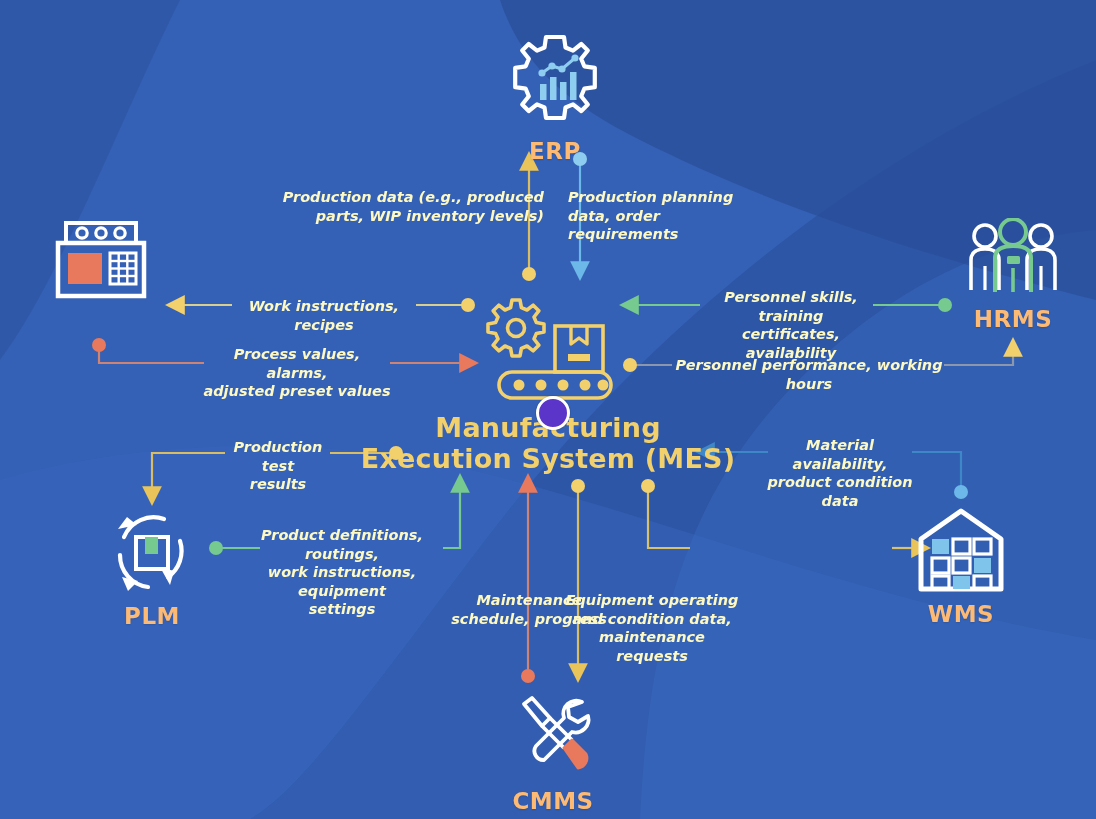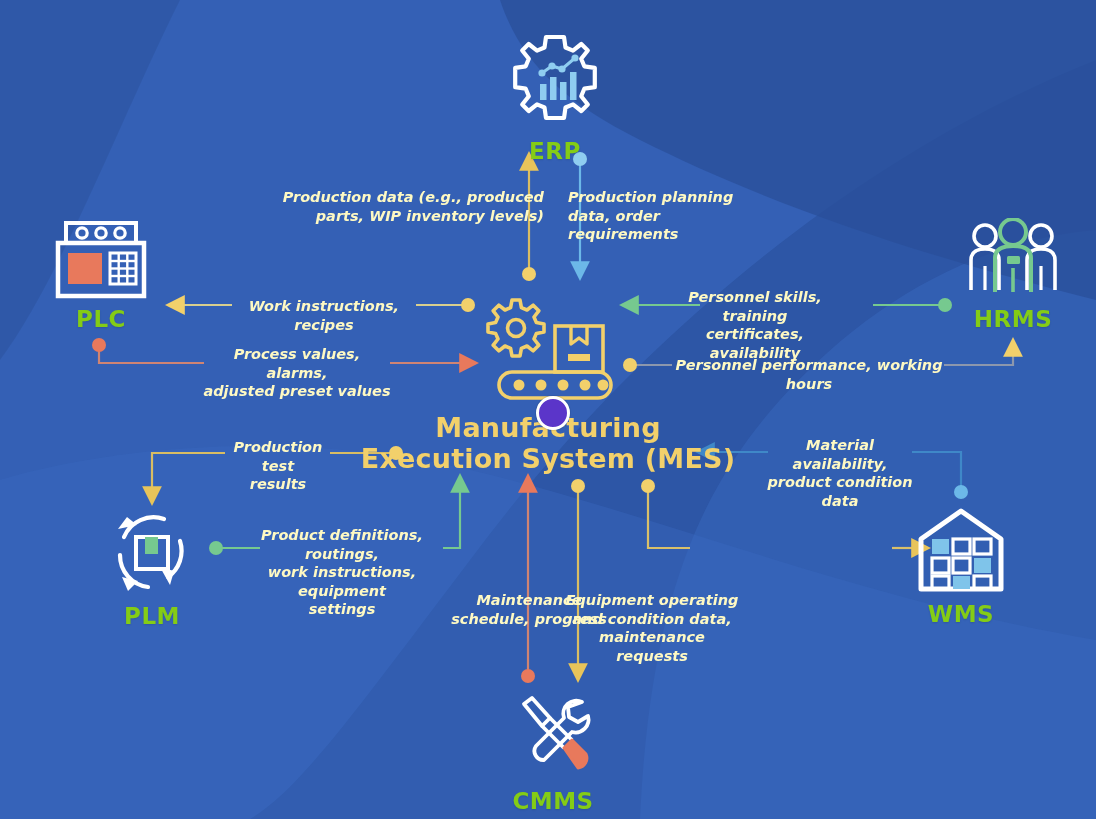--- a/index.html
+++ b/index.html
@@ -20,21 +20,21 @@
   #wires { position: absolute; inset: 0; width: 1096px; height: 819px; }
 
   .node {
     position: absolute;
     text-align: center;
     width: 180px;
   }
   .node .icon { display: block; margin: 0 auto; }
   .node .node-label {
     display: block;
-    color: #84cc16;
+    color: #fdba74;
     font-weight: bold;
     font-size: 23px;
     letter-spacing: 0.5px;
     margin-top: 4px;
     text-shadow: 0 1px 2px rgba(0,0,0,0.12);
   }
 
   .center-title {
     position: absolute;
     width: 420px;
@@ -197,21 +197,20 @@
       <circle cx="66" cy="15" r="5.2" fill="none" stroke="#ffffff" stroke-width="3.2"></circle>
       <rect x="4" y="25" width="86" height="53" fill="none" stroke="#ffffff" stroke-width="4.5"></rect>
       <rect x="14" y="35" width="34" height="31" fill="#e8795c"></rect>
       <rect x="56" y="35" width="26" height="31" fill="none" stroke="#ffffff" stroke-width="3"></rect>
       <line x1="56" y1="43" x2="82" y2="43" stroke="#ffffff" stroke-width="2.4"></line>
       <line x1="56" y1="50.5" x2="82" y2="50.5" stroke="#ffffff" stroke-width="2.4"></line>
       <line x1="56" y1="58" x2="82" y2="58" stroke="#ffffff" stroke-width="2.4"></line>
       <line x1="64.7" y1="35" x2="64.7" y2="66" stroke="#ffffff" stroke-width="2.4"></line>
       <line x1="73.3" y1="35" x2="73.3" y2="66" stroke="#ffffff" stroke-width="2.4"></line>
     </svg>
-    <span class="node-label">PLC</span>
   </div>
 
   <div class="node" style="left:923px; top:218px;">
     <svg class="icon" width="100" height="84" viewBox="0 0 100 84">
       <circle cx="22" cy="18" r="11" fill="none" stroke="#ffffff" stroke-width="3.6"></circle>
       <path d="M8 72 L8 42 C8 34 14 31 22 31 C30 31 36 34 36 42 L36 72" fill="none" stroke="#ffffff" stroke-width="3.6"></path>
       <line x1="22" y1="48" x2="22" y2="72" stroke="#ffffff" stroke-width="3.2"></line>
       <circle cx="78" cy="18" r="11" fill="none" stroke="#ffffff" stroke-width="3.6"></circle>
       <path d="M64 72 L64 42 C64 34 70 31 78 31 C86 31 92 34 92 42 L92 72" fill="none" stroke="#ffffff" stroke-width="3.6"></path>
       <line x1="78" y1="48" x2="78" y2="72" stroke="#ffffff" stroke-width="3.2"></line>
@@ -292,21 +291,21 @@
 
   <div class="flabel left" style="left:568px; top:188px; width:170px;">Production planning
 data, order
 requirements</div>
 
   <div class="flabel center" style="left:234px; top:297px; width:180px;">Work instructions, recipes</div>
 
   <div class="flabel center" style="left:202px; top:345px; width:190px;">Process values, alarms,
 adjusted preset values</div>
 
-  <div class="flabel center" style="left:664px; top:288px; width:182px;">Personnel skills, training
+  <div class="flabel center" style="left:700px; top:288px; width:182px;">Personnel skills, training
 certificates, availability</div>
 
   <div class="flabel center" style="left:670px; top:356px; width:278px;">Personnel performance, working hours</div>
 
   <div class="flabel center" style="left:222px; top:438px; width:112px;">Production test
 results</div>
 
   <div class="flabel center" style="left:236px; top:526px; width:212px;">Product definitions, routings,
 work instructions, equipment
 settings</div>

